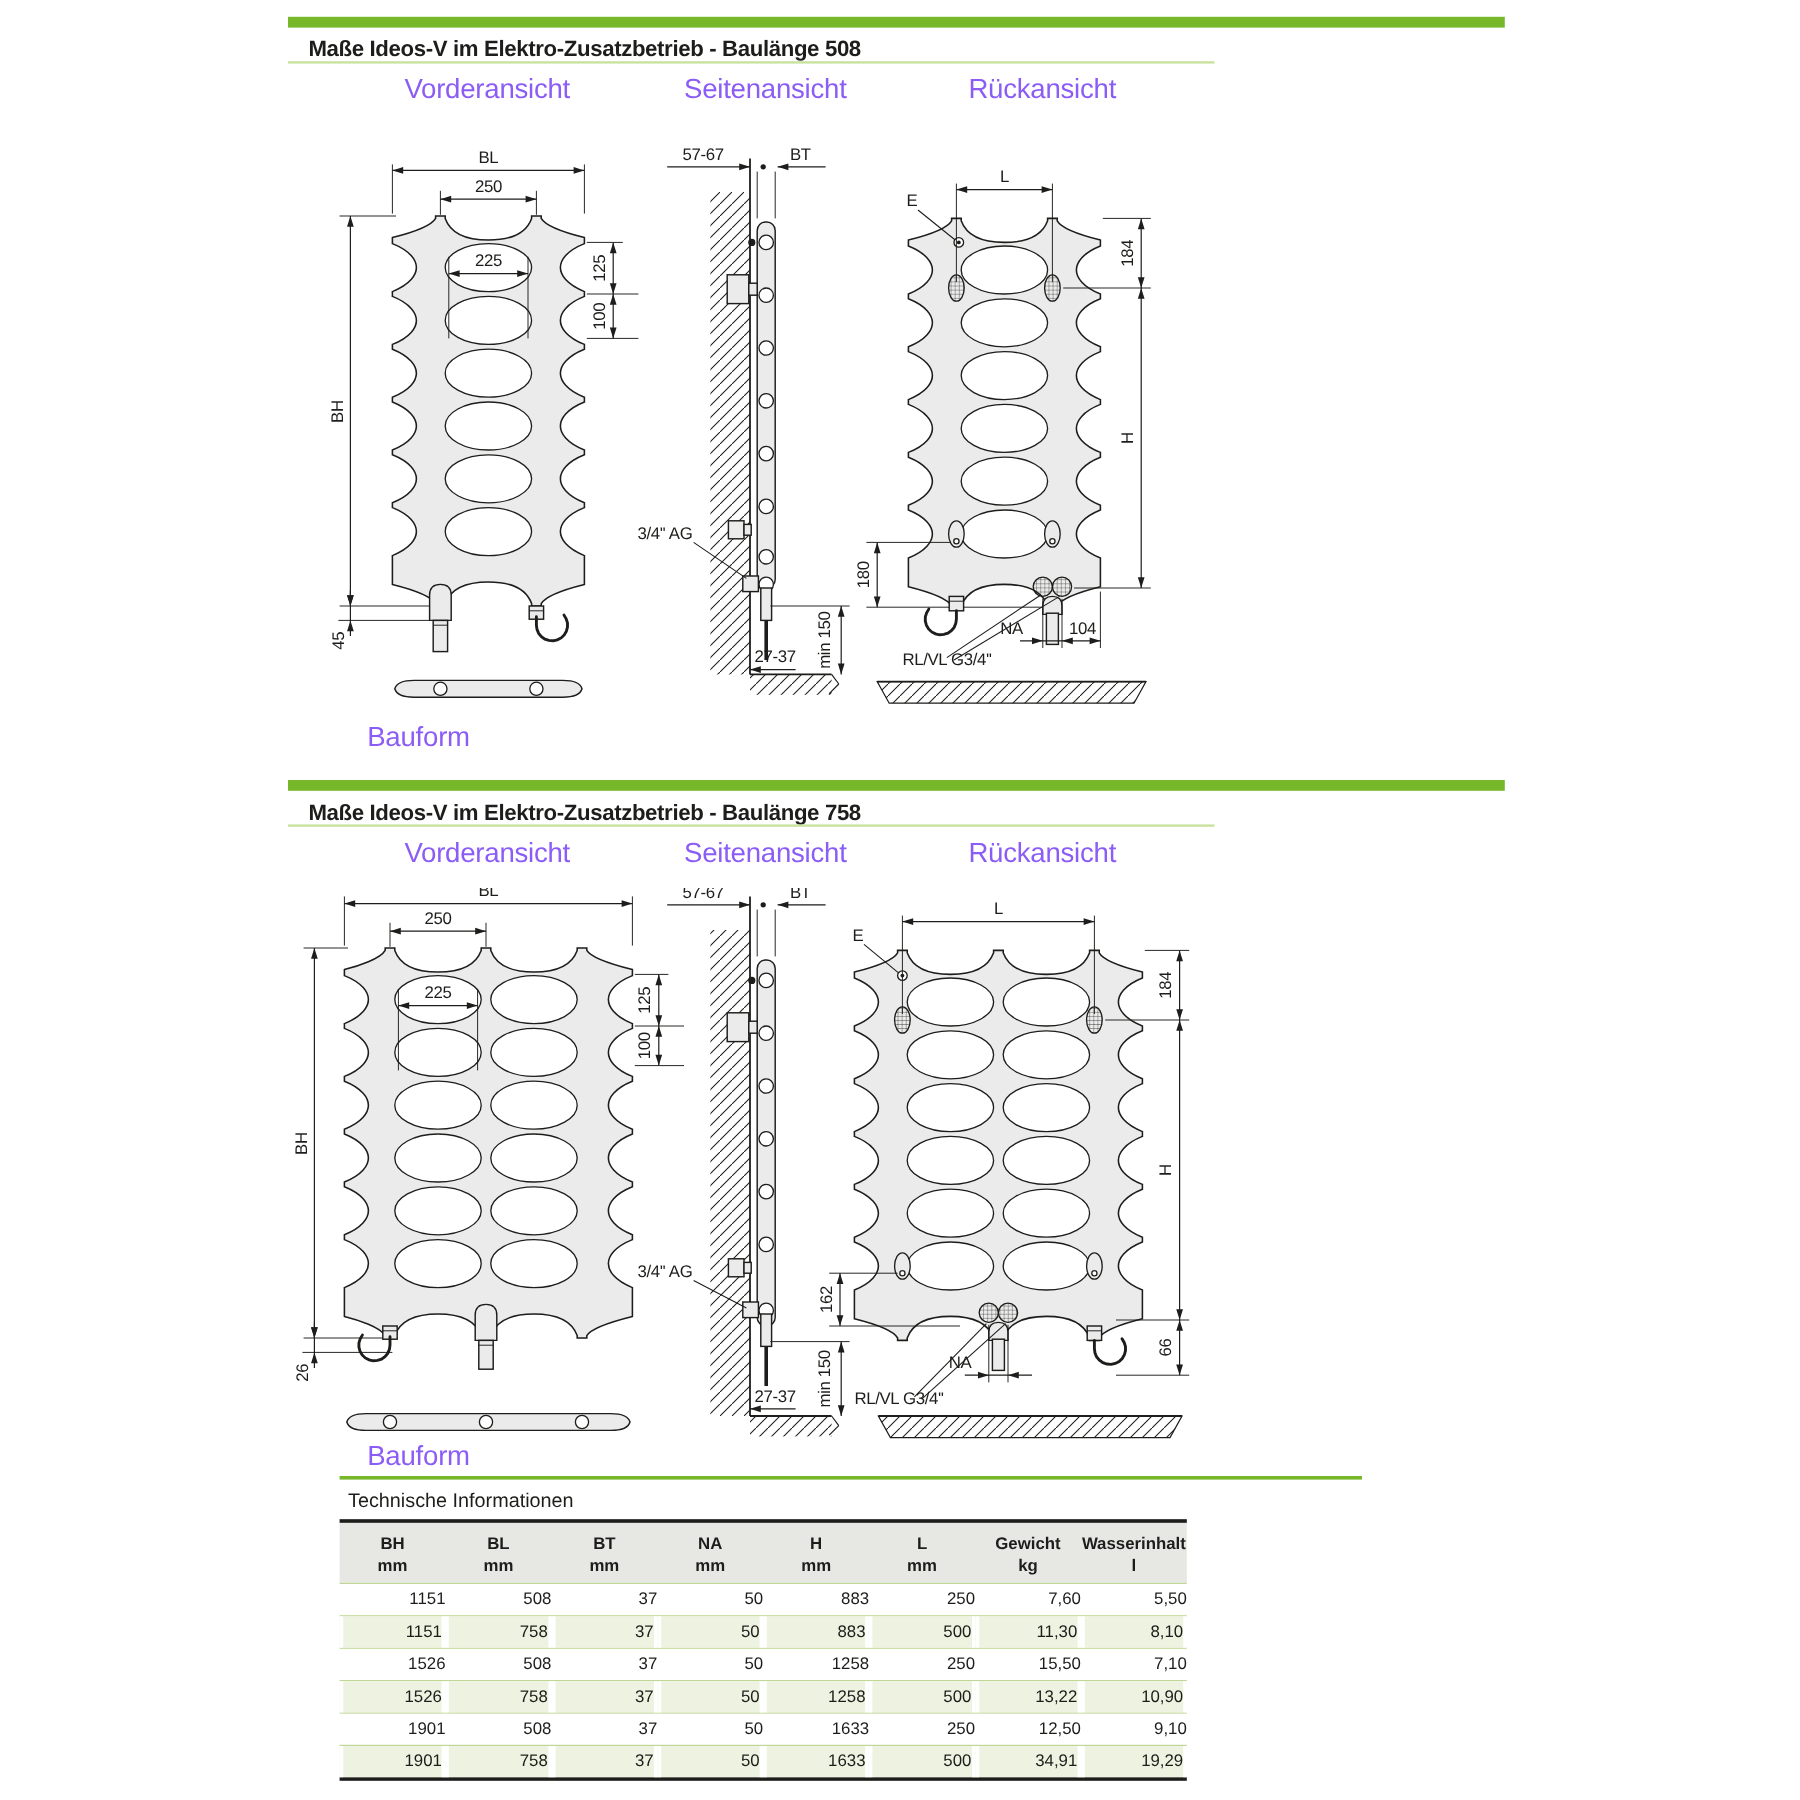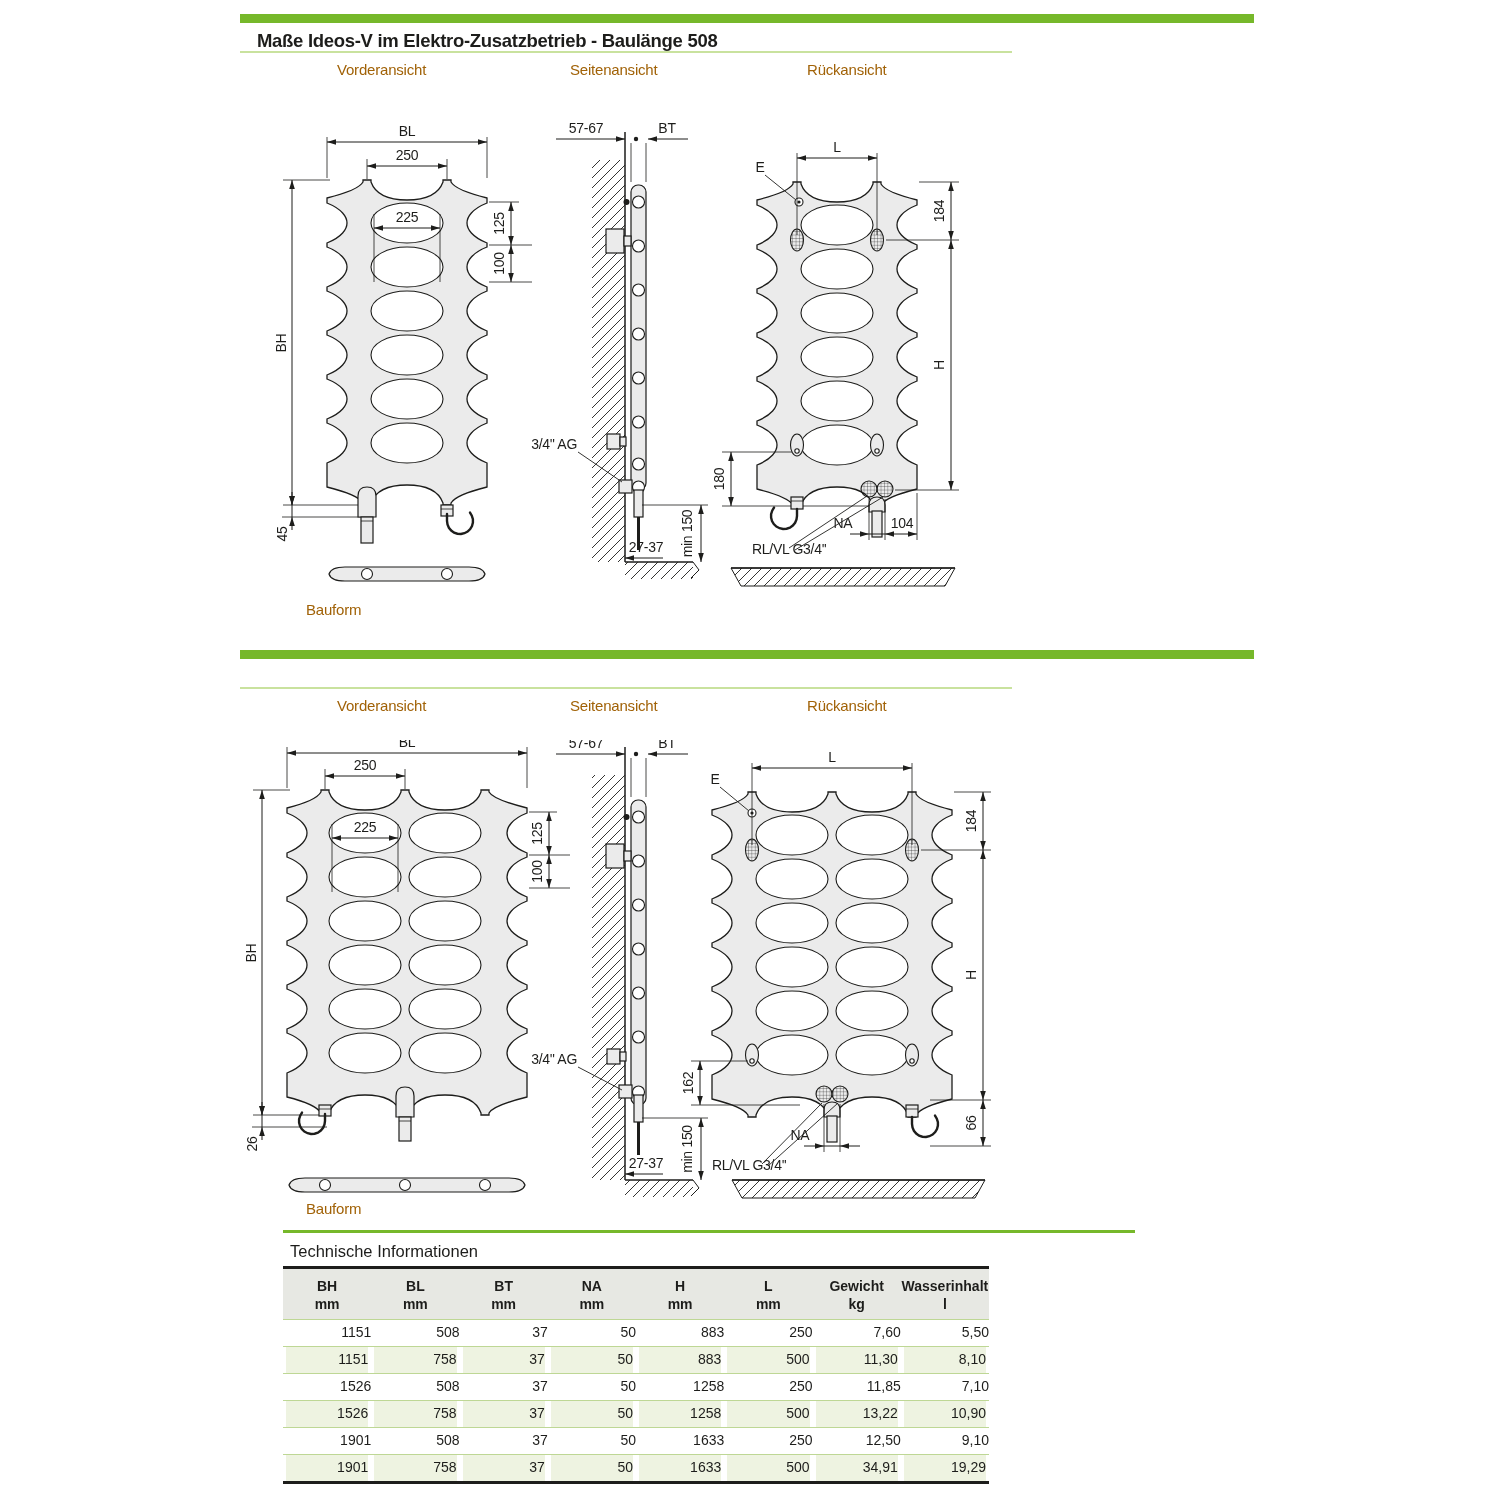--- a/index.html
+++ b/index.html
@@ -2,21 +2,21 @@
 <html><head>
 <meta charset="utf-8">
 <style>
   * { margin:0; padding:0; box-sizing:border-box; }
   html,body { background:#fff; }
   .page { position:relative; width:1500px; height:1500px; background:#fff;
           font-family:"Liberation Sans",sans-serif; color:#1d1d1b; overflow:hidden; }
   .bar { position:absolute; left:240px; width:1014px; height:9px; background:#76b82a; }
   .sec-title { position:absolute; left:257px; font-size:18.5px; font-weight:bold; letter-spacing:-0.3px; color:#1d1d1b; }
   .underline { position:absolute; left:240px; width:772px; height:2px; background:#c9e29e; }
-  .vlabel { position:absolute; font-size:15px; color:#a16207; letter-spacing:-0.2px; }
+  .vlabel { position:absolute; font-size:23px; color:#8b5cf6; letter-spacing:-0.2px; }
   svg.draw { position:absolute; }
   svg.draw text { font-family:"Liberation Sans",sans-serif; font-size:14px; fill:#1d1d1b; letter-spacing:-0.3px; }
   .divider { position:absolute; left:283px; width:852px; height:3px; background:#76b82a; }
   .tech-head { position:absolute; left:290px; font-size:16.5px; font-weight:normal; }
   .table { position:absolute; left:283px; width:706px; border-bottom:3px solid #1d1d1b; }
   .thead { display:flex; height:53px; background:#e7e8e3; border-top:3px solid #1d1d1b; }
   .th { flex:1; text-align:center; padding-top:8px; font-size:14px; font-weight:bold; line-height:18px; }
   .tr { display:flex; height:27px; border-top:1.5px solid #bed795; }
   .td { flex:1; text-align:right; font-size:14px; line-height:25px; }
   .tr.tint .td { background:#eef3e1; border-left:3px solid #fff; border-right:3px solid #fff; }
@@ -197,20 +197,21 @@
       <text x="902" y="528" text-anchor="middle">104</text>
       <text x="752" y="554" text-anchor="start">RL/VL G3/4''</text>
       <line x1="789" y1="548" x2="867" y2="496" stroke="#1d1d1b" stroke-width="0.9"></line>
       <line x1="795" y1="550" x2="883" y2="497" stroke="#1d1d1b" stroke-width="0.9"></line>
       <polygon points="731,568 955,568 945,586 741,586" fill="url(#s1d)" stroke="#1d1d1b" stroke-width="1"></polygon>
       <line x1="731" y1="568" x2="955" y2="568" stroke="#1d1d1b" stroke-width="1.6"></line>
     </svg>
   <span class="vlabel" style="left:306px;top:601px">Bauform</span>
 
   <div class="bar" style="top:650px"></div>
+  <div class="sec-title" style="top:666px">Maße Ideos-V im Elektro-Zusatzbetrieb - Baulänge 758</div>
   <div class="underline" style="top:687px"></div>
   <span class="vlabel" style="left:337px;top:697px">Vorderansicht</span>
   <span class="vlabel" style="left:570px;top:697px">Seitenansicht</span>
   <span class="vlabel" style="left:807px;top:697px">Rückansicht</span>
   <svg id="svg-s2" class="draw" style="left:240px;top:740px" width="1020" height="505" viewBox="240 740 1020 505">
       <defs>
         <pattern id="s2d" width="10" height="10" patternUnits="userSpaceOnUse">
           <path d="M0,10 L10,0" stroke="#1d1d1b" stroke-width="0.9"></path>
         </pattern>
         <pattern id="s2g" width="3.4" height="3.4" patternUnits="userSpaceOnUse">
@@ -450,21 +451,21 @@
         <div class="td">11,30</div>
         <div class="td">8,10</div>
       </div>
       <div class="tr">
         <div class="td">1526</div>
         <div class="td">508</div>
         <div class="td">37</div>
         <div class="td">50</div>
         <div class="td">1258</div>
         <div class="td">250</div>
-        <div class="td">11,85</div>
+        <div class="td">15,50</div>
         <div class="td">7,10</div>
       </div>
       <div class="tr tint">
         <div class="td">1526</div>
         <div class="td">758</div>
         <div class="td">37</div>
         <div class="td">50</div>
         <div class="td">1258</div>
         <div class="td">500</div>
         <div class="td">13,22</div>

